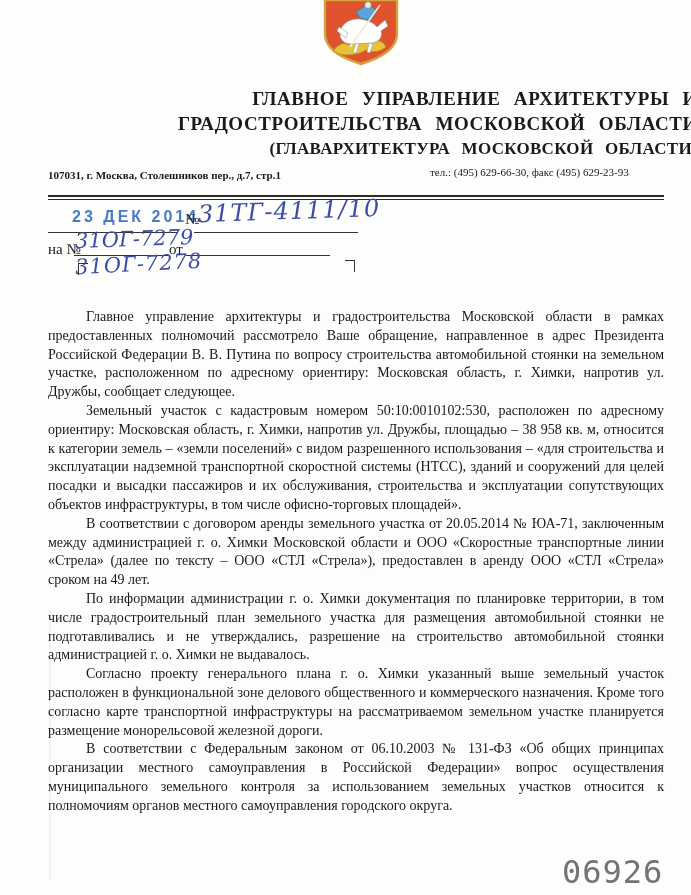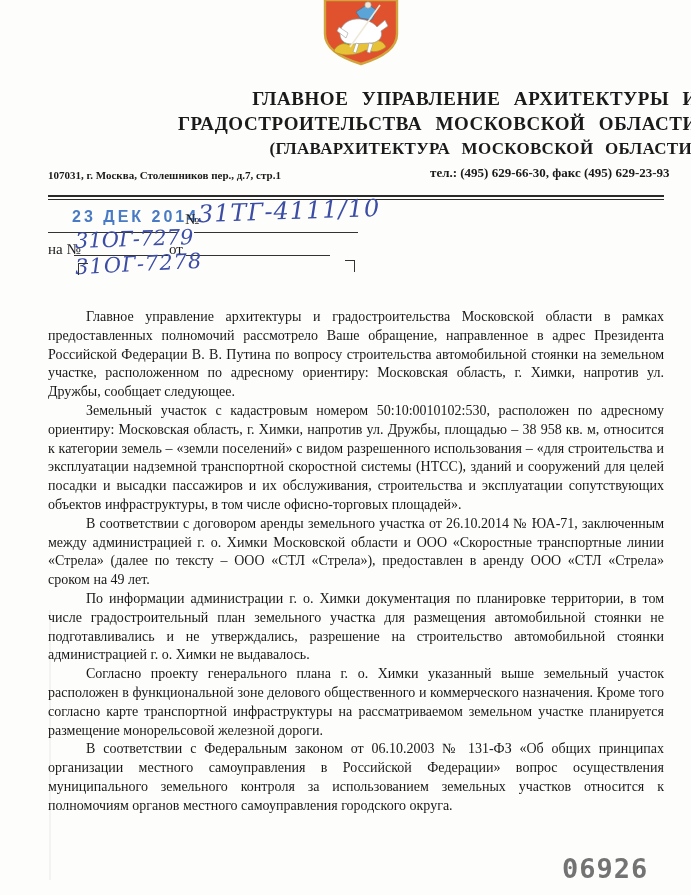--- a/index.html
+++ b/index.html
@@ -19,21 +19,21 @@
   .org-l1, .org-l2 {
     font-size:19px; font-weight:bold; letter-spacing:0.6px; word-spacing:8px;
     line-height:25px;
   }
   .org-l3 { font-size:17px; font-weight:bold; word-spacing:7px; letter-spacing:0.3px; margin-top:3px; }
   
   .addr {
     position:absolute; left:48px; top:169px; font-size:11px; font-weight:bold;
   }
   .contacts {
-    position:absolute; left:430px; top:163px; font-size:13px; font-weight:bold;
+    position:absolute; left:430px; top:163px; font-size:11px; font-weight:normal;
     line-height:19px; white-space:nowrap;
   }
   .rule {
     position:absolute; left:48px; top:195px; width:616px; height:2px;
     border-top:2px solid #2a2a2a; border-bottom:1px solid #2a2a2a;
   }
   
   .ref { position:absolute; left:48px; top:203px; width:616px; height:85px; font-size:15px; }
   .date-stamp {
     position:absolute; left:24px; top:5px;
@@ -55,22 +55,22 @@
   .lbl-na  { position:absolute; left:0px;   top:38px; }
   .lbl-ot  { position:absolute; left:121px; top:38px; }
   .br-l { position:absolute; left:30px;  top:60px; width:9px; height:11px; border-left:1.6px solid #333; border-top:1.6px solid #333; }
   .br-r { position:absolute; left:297px; top:57px; width:9px; height:11px; border-right:1.6px solid #333; border-top:1.6px solid #333; }
   
   .body { position:absolute; left:48px; top:308px; width:616px; font-size:14px; line-height:18.8px; text-align:justify; color:#181818; }
   .body p { margin:0; text-indent:38px; }
   
   .regnum {
     position:absolute; left:562px; top:853px;
-    font-family:"DejaVu Sans Mono", monospace; font-size:27px;
-    color:#4d4d4d; opacity:0.78; letter-spacing:1px;font-weight:bold;
+    font-family:"DejaVu Sans Mono", monospace; font-size:32px;
+    color:#4d4d4d; opacity:0.78; letter-spacing:1px;
   }
 </style>
 </head>
 <body>
 
 <div class="page">
 
   <div class="scan-streak"></div>
 
   <div class="emblem">
@@ -117,21 +117,21 @@
     <span class="lbl-ot">от</span>
     <span class="u4"></span>
     <span class="hw hw3">31ОГ-7278</span>
     <span class="br-l"></span>
     <span class="br-r"></span>
   </div>
 
   <div class="body">
     <p>Главное управление архитектуры и градостроительства Московской области в рамках предоставленных полномочий рассмотрело Ваше обращение, направленное в адрес Президента Российской Федерации В. В. Путина по вопросу строительства автомобильной стоянки на земельном участке, расположенном по адресному ориентиру: Московская область, г. Химки, напротив ул. Дружбы, сообщает следующее.</p>
     <p>Земельный участок с кадастровым номером 50:10:0010102:530, расположен по адресному ориентиру: Московская область, г. Химки, напротив ул. Дружбы, площадью – 38 958 кв. м, относится к категории земель – «земли поселений» с видом разрешенного использования – «для строительства и эксплуатации надземной транспортной скоростной системы (НТСС), зданий и сооружений для целей посадки и высадки пассажиров и их обслуживания, строительства и эксплуатации сопутствующих объектов инфраструктуры, в том числе офисно-торговых площадей».</p>
-    <p>В соответствии с договором аренды земельного участка от 26.10.2014 № ЮА-71, заключенным между администрацией г. о. Химки Московской области и ООО «Скоростные транспортные линии «Стрела» (далее по тексту – ООО «СТЛ «Стрела»), предоставлен в аренду ООО «СТЛ «Стрела» сроком на 49 лет.</p>
+    <p>В соответствии с договором аренды земельного участка от 20.05.2014 № ЮА-71, заключенным между администрацией г. о. Химки Московской области и ООО «Скоростные транспортные линии «Стрела» (далее по тексту – ООО «СТЛ «Стрела»), предоставлен в аренду ООО «СТЛ «Стрела» сроком на 49 лет.</p>
     <p>По информации администрации г. о. Химки документация по планировке территории, в том числе градостроительный план земельного участка для размещения автомобильной стоянки не подготавливались и не утверждались, разрешение на строительство автомобильной стоянки администрацией г. о. Химки не выдавалось.</p>
     <p>Согласно проекту генерального плана г. о. Химки указанный выше земельный участок расположен в функциональной зоне делового общественного и коммерческого назначения. Кроме того согласно карте транспортной инфраструктуры на рассматриваемом земельном участке планируется размещение монорельсовой железной дороги.</p>
     <p>В соответствии с Федеральным законом от 06.10.2003 № 131-ФЗ «Об общих принципах организации местного самоуправления в Российской Федерации» вопрос осуществления муниципального земельного контроля за использованием земельных участков относится к полномочиям органов местного самоуправления городского округа.</p>
   </div>
 
   <div class="regnum">06926</div>
 
 </div>
 
 </body></html>

